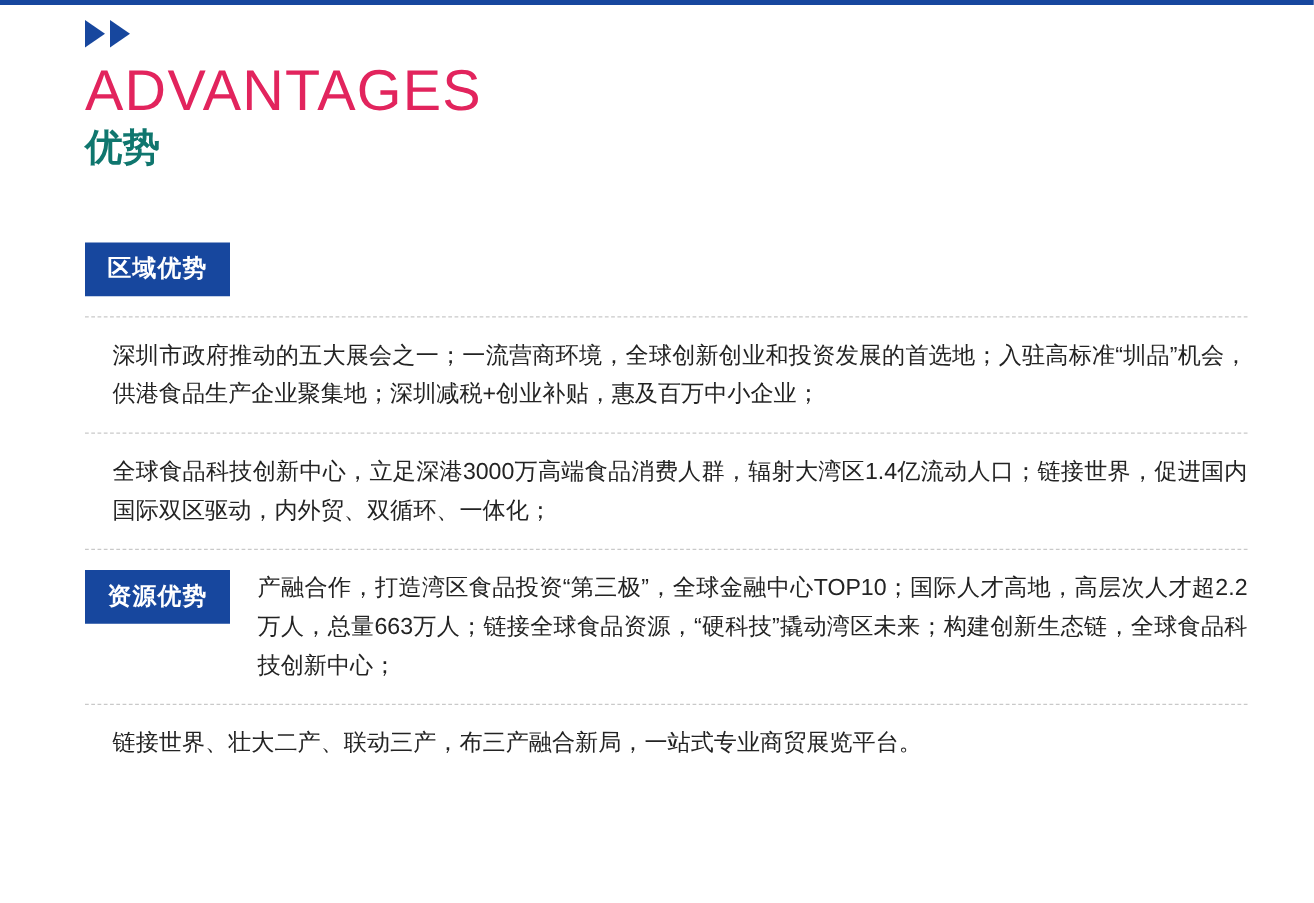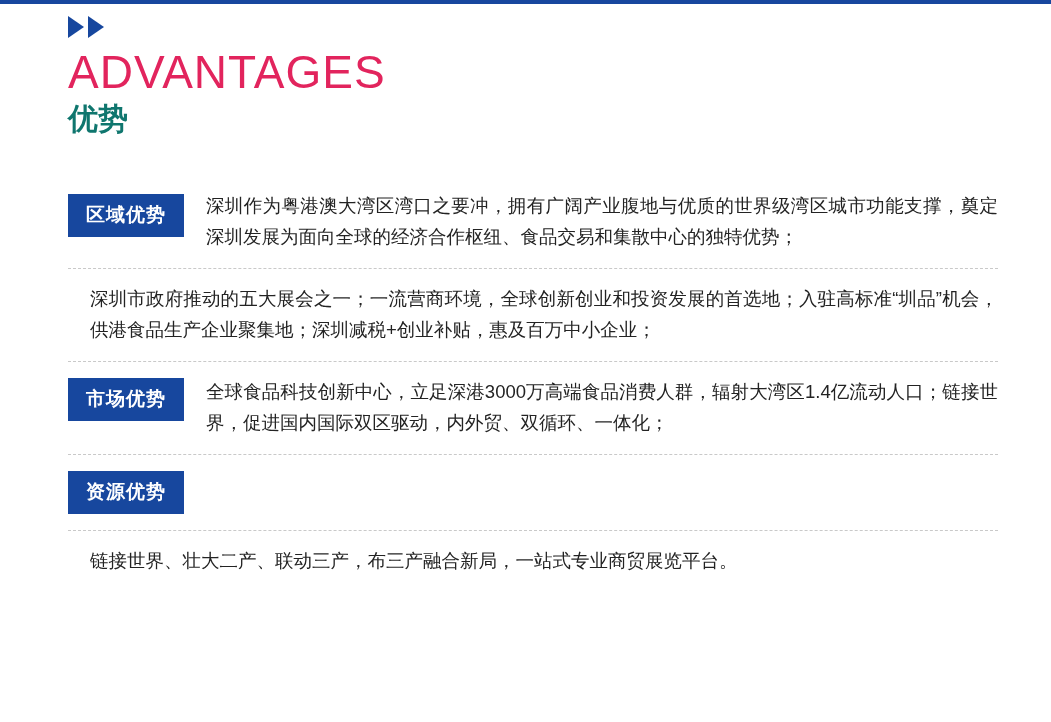--- a/index.html
+++ b/index.html
@@ -118,34 +118,33 @@
       </svg>
     </span>
     <div class="title-en">ADVANTAGES</div>
     <div class="title-cn">优势</div>
   </div>
 
   <div class="adv-list">
 
     <div class="adv-row row-r1">
       <div class="adv-tag">区域优势</div>
-      <div class="adv-text">深圳作为粤港澳大湾区湾口之要冲，拥有广阔产业腹地与优质的世界级湾区城市功能支撑，奠定深圳发展为面向全球的经济合作枢纽、食品交易和集散中心的独特优势；</div>
     </div>
 
     <div class="adv-row row-r2">
       <div class="adv-text">深圳市政府推动的五大展会之一；一流营商环境，全球创新创业和投资发展的首选地；入驻高标准“圳品”机会，供港食品生产企业聚集地；深圳减税+创业补贴，惠及百万中小企业；</div>
     </div>
 
     <div class="adv-row row-r3">
-      <div class="adv-tag">市场优势</div>
       <div class="adv-text">全球食品科技创新中心，立足深港3000万高端食品消费人群，辐射大湾区1.4亿流动人口；链接世界，促进国内国际双区驱动，内外贸、双循环、一体化；</div>
     </div>
 
     <div class="adv-row row-r4">
       <div class="adv-tag">资源优势</div>
+      <div class="adv-text">产融合作，打造湾区食品投资“第三极”，全球金融中心TOP10；国际人才高地，高层次人才超2.2万人，总量663万人；链接全球食品资源，“硬科技”撬动湾区未来；构建创新生态链，全球食品科技创新中心；</div>
     </div>
 
     <div class="adv-row row-r5 last">
       <div class="adv-text">链接世界、壮大二产、联动三产，布三产融合新局，一站式专业商贸展览平台。</div>
     </div>
 
   </div>
 </div>
 
 </body></html>

